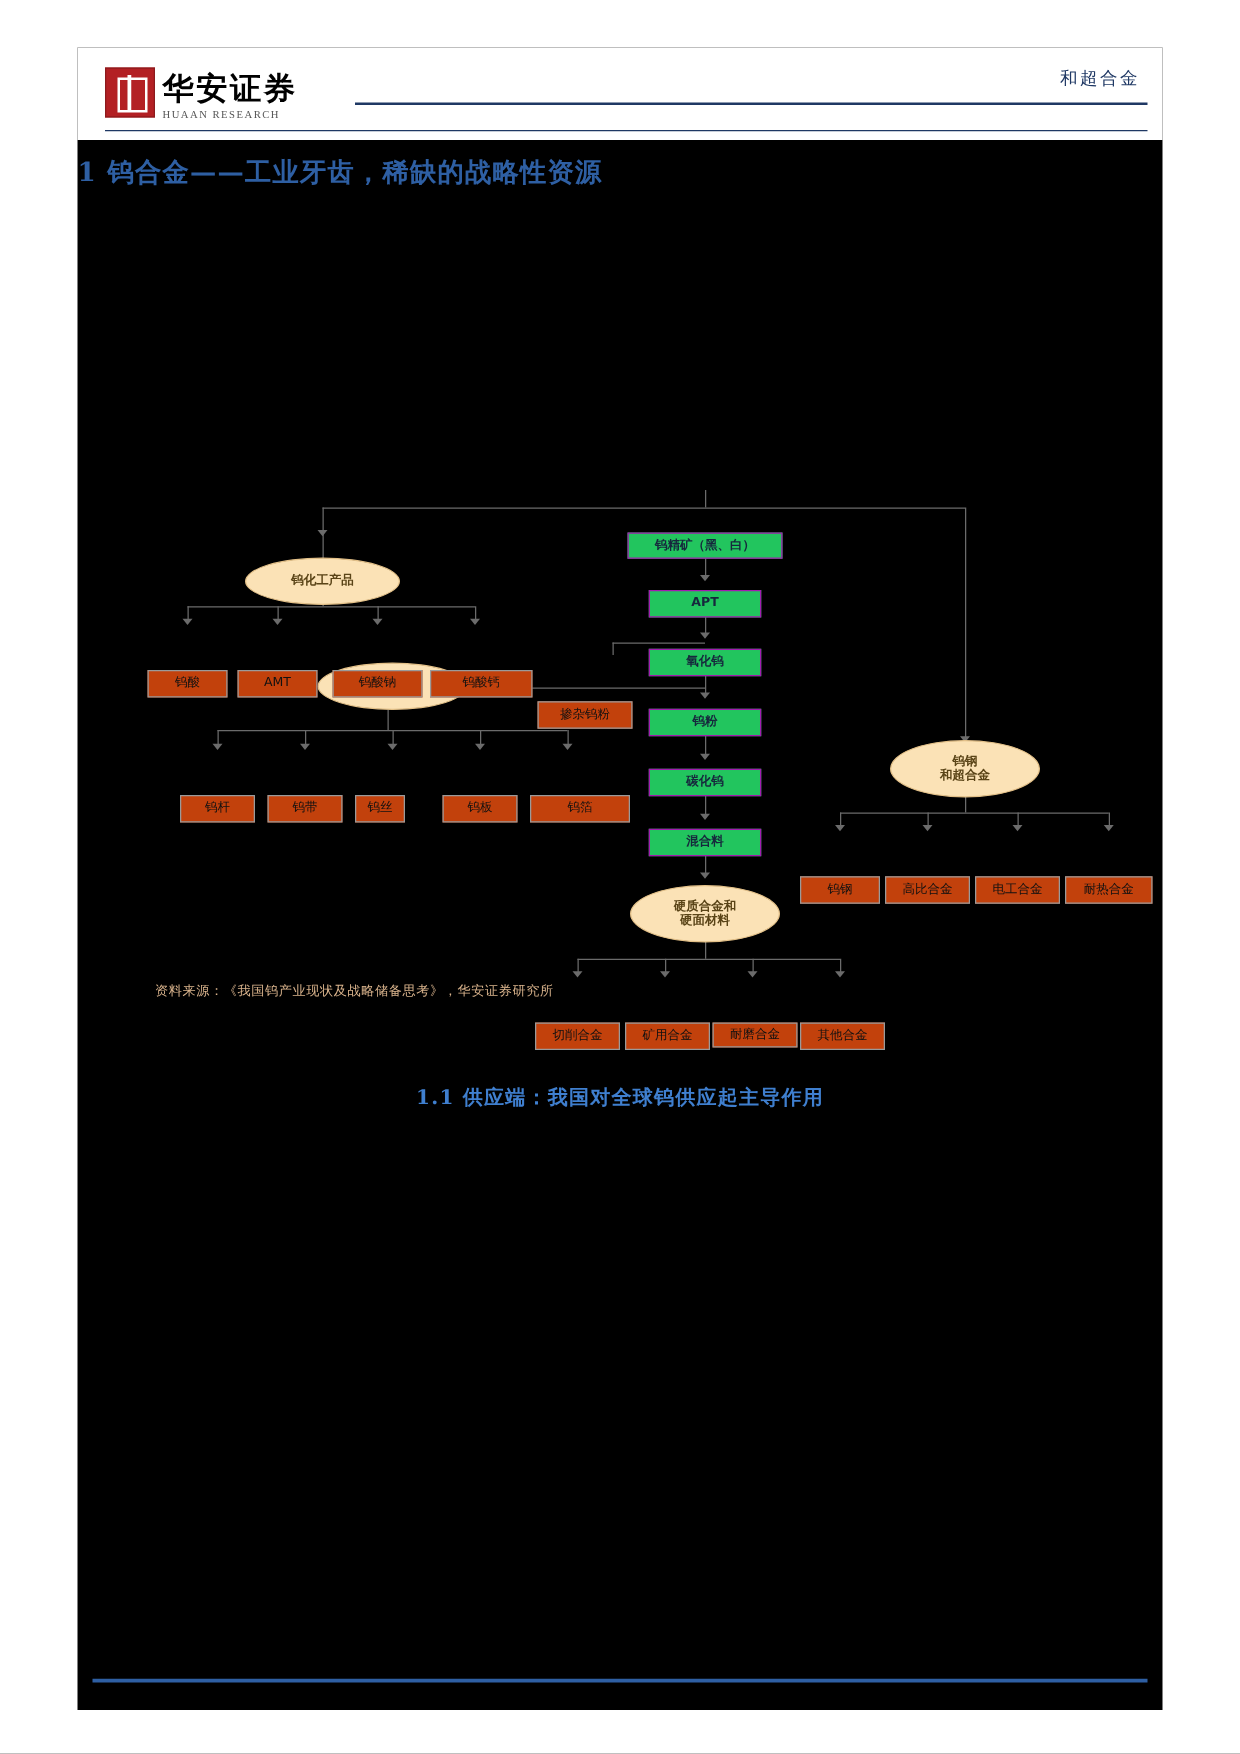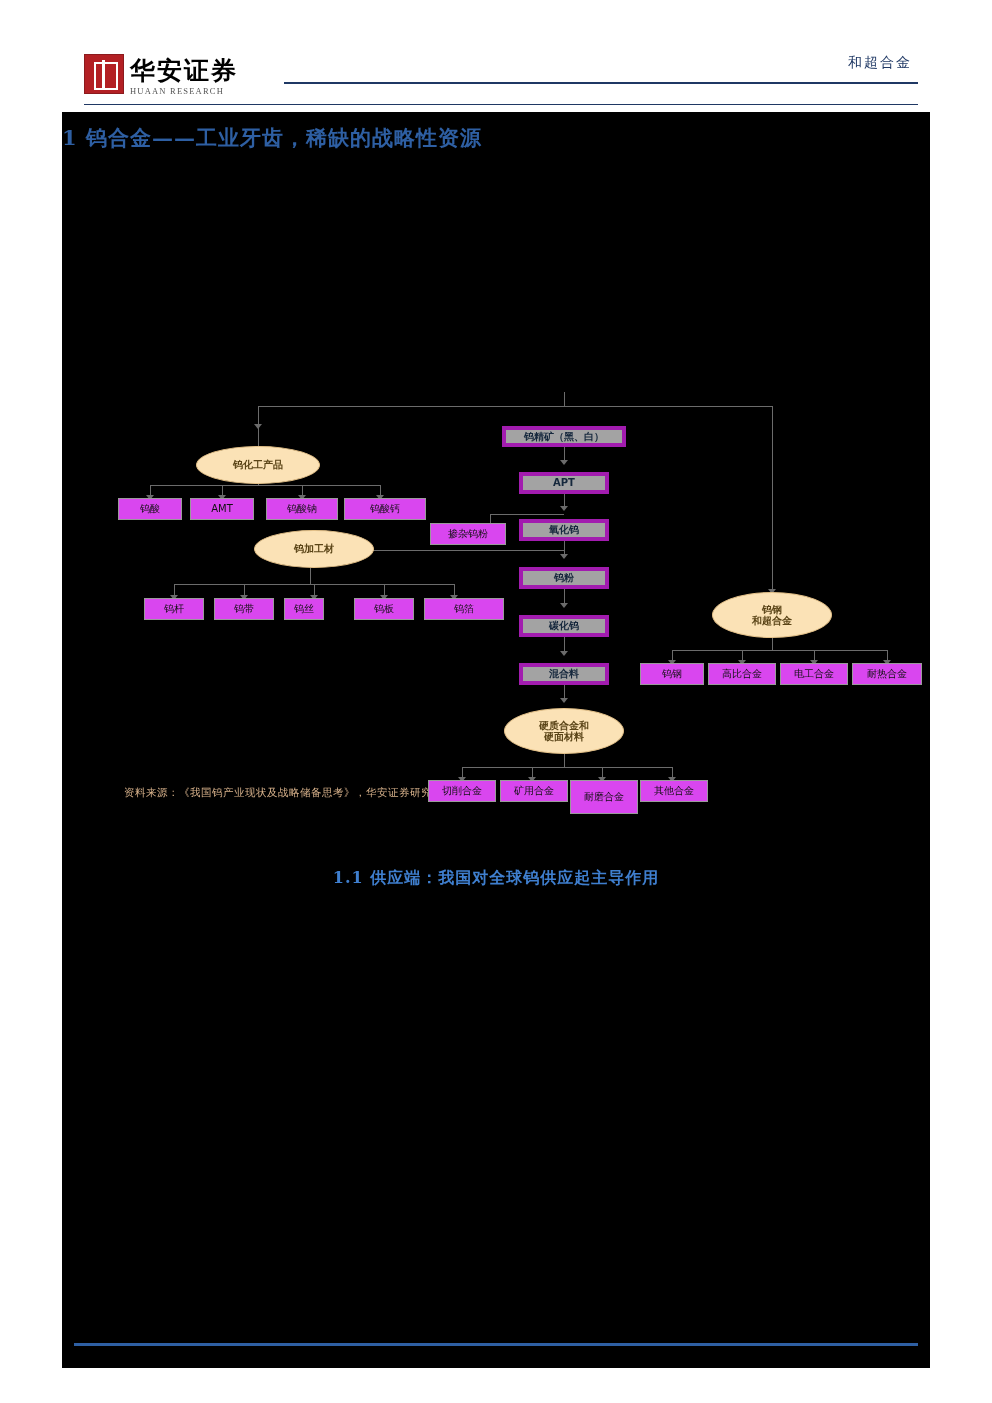--- a/index.html
+++ b/index.html
@@ -94,24 +94,24 @@
     position:absolute;
     box-sizing:border-box;
     display:flex; align-items:center; justify-content:center;
     text-align:center;
     font-size:10px;
     font-family:"DejaVu Sans", sans-serif;
     color:#111;
     line-height:1.15;
   }
   .n-blue {
-    background:#a3a3a3; border:4px solid #a21caf; color:#16283d;
+    background:#22c55e; border:1px solid #a21caf; color:#16283d;
     font-weight:bold;
   }
-  .n-white { background:#d946ef; border:1px solid #9a9a9a; }
+  .n-white { background:#c2410c; border:1px solid #9a9a9a;margin-top:38px; }
   .n-ell {
     background:#fbe2b6; border:1px solid #e3c088;
     border-radius:50%;
     font-weight:bold; color:#5a4417;
   }
   .line { position:absolute; background:#6b6b6b; }
   .hl { height:1px; }
   .vl { width:1px; }
   .arrow {
     position:absolute; width:0; height:0;
@@ -250,18 +250,18 @@
     <div class="node n-white" style="left:292px; top:230px; width:60px; height:22px;">钨板</div>
     <div class="node n-white" style="left:362px; top:230px; width:80px; height:22px;">钨箔</div>
 
     <div class="node n-white" style="left:578px; top:295px; width:64px; height:22px;">钨钢</div>
     <div class="node n-white" style="left:646px; top:295px; width:68px; height:22px;">高比合金</div>
     <div class="node n-white" style="left:718px; top:295px; width:68px; height:22px;">电工合金</div>
     <div class="node n-white" style="left:790px; top:295px; width:70px; height:22px;">耐热合金</div>
 
     <div class="node n-white" style="left:366px; top:412px; width:68px; height:22px;">切削合金</div>
     <div class="node n-white" style="left:438px; top:412px; width:68px; height:22px;">矿用合金</div>
-    <div class="node n-white" style="left:508px; top:412px; width:68px; height:34px;">耐磨合金</div>
+    <div class="node n-white" style="left:508px; top:412px; width:68px; height:20px;">耐磨合金</div>
     <div class="node n-white" style="left:578px; top:412px; width:68px; height:22px;">其他合金</div>
   </div>
 
   <div class="footer-rule"></div>
 </div>
 
 </body></html>

